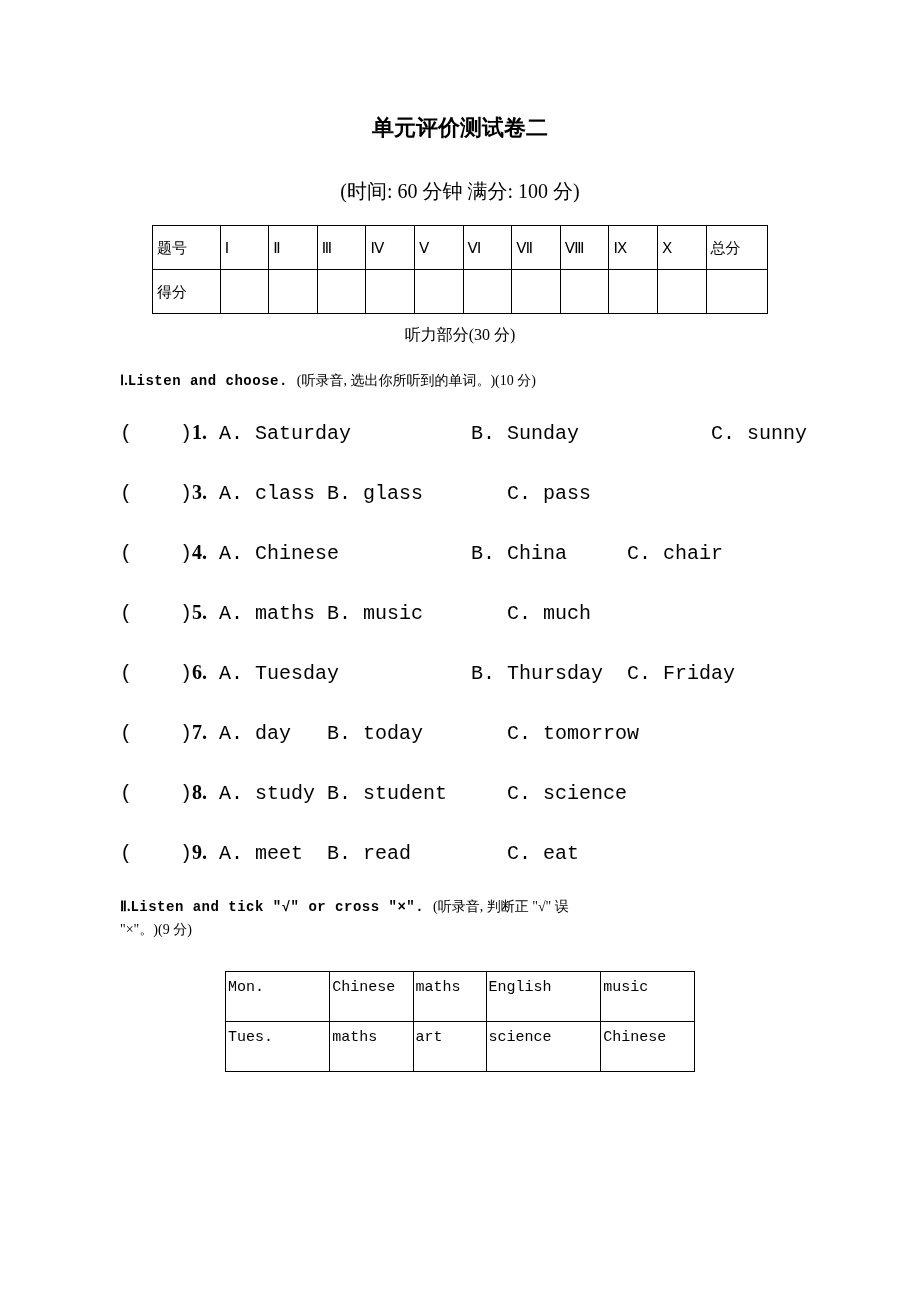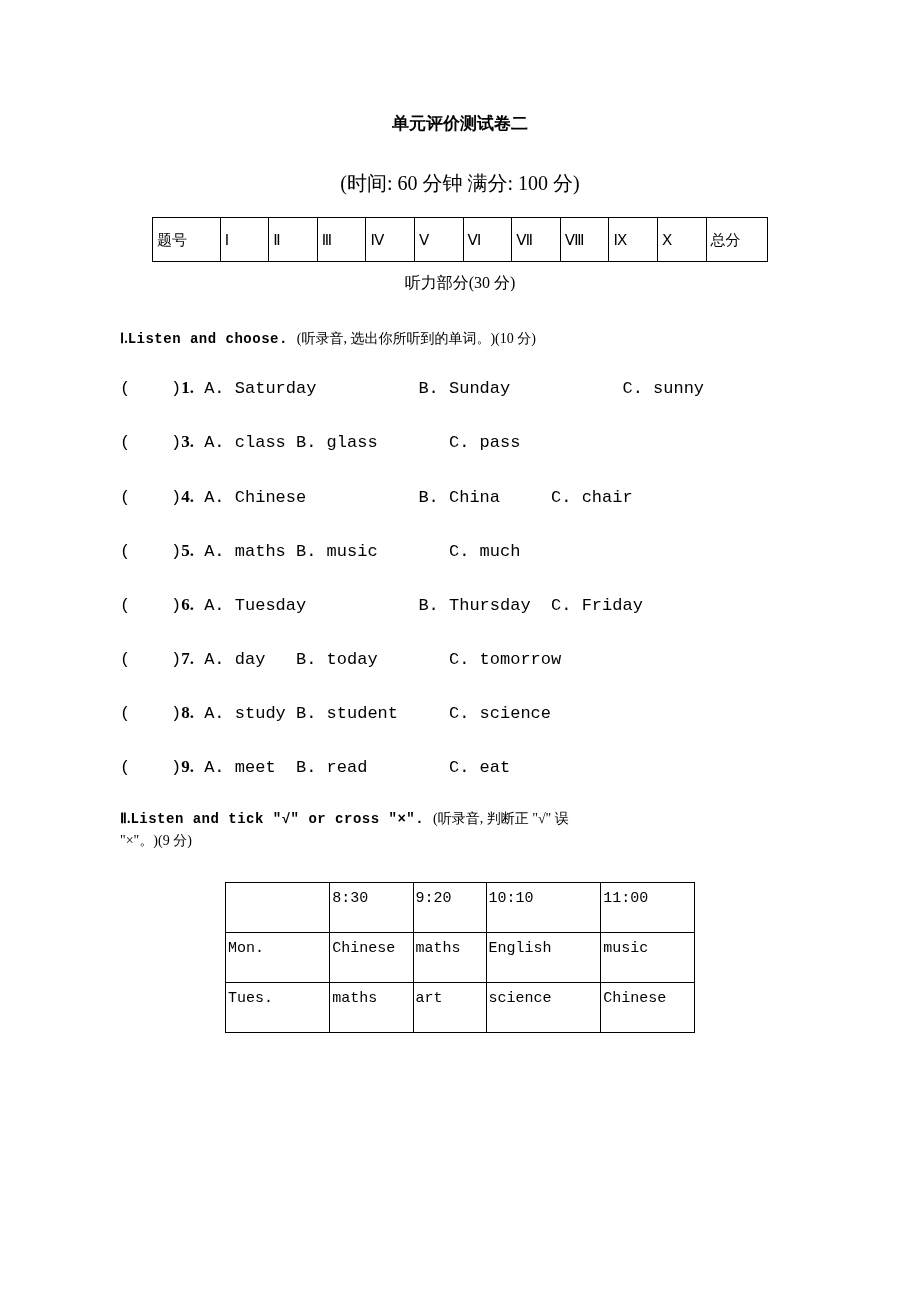--- a/index.html
+++ b/index.html
@@ -8,21 +8,21 @@
       width: 920px;
       padding: 110px 120px 100px 120px;
       font-family: "SimSun", "宋体", serif;
       font-size: 16px;
       color: #000;
       line-height: 1.6;
     }
     .title {
       text-align: center;
       font-weight: bold;
-      font-size: 17px;
+      font-size: 22px;
       margin-bottom: 30px;
     }
     .meta {
       text-align: center;
       font-size: 20px;
       margin-bottom: 18px;
     }
     .score-table {
       border-collapse: collapse;
       margin: 0 auto 8px auto;
@@ -37,32 +37,32 @@
       font-weight: normal;
       font-size: 15px;
     }
     .score-table .hcell { padding-left: 4px; }
     .score-table .wlabel { width: 64px; }
     .score-table .wcol { width: 46px; }
     .score-table .wtotal { width: 58px; }
     .listening-header {
       text-align: center;
       font-size: 16px;
-      margin-bottom: 32px;
+      margin-bottom: 22px;
     }
     .section-head {
       font-size: 14px;
       margin-bottom: 24px;
     }
     .section-head .roman { font-family: "SimSun","宋体",serif; }
     .bold { font-weight: bold; }
     .mono { font-family: "Courier New", "SimSun", monospace; letter-spacing: 0.5px; }
     .question-line {
       font-family: "Courier New", "SimSun", monospace;
-      font-size: 17px;
+      font-size: 20px;
       margin-bottom: 26px;
       white-space: pre;
     }
     .question-line .qnum { font-weight: bold; font-family: "SimSun","宋体",serif; }
     .section2 { margin-top: 6px; margin-bottom: 30px; }
     .timetable {
       border-collapse: collapse;
       margin: 0 auto;
       width: 470px;
     }
@@ -96,20 +96,34 @@
     <td class="hcell wcol">Ⅲ</td>
     <td class="hcell wcol">Ⅳ</td>
     <td class="hcell wcol">Ⅴ</td>
     <td class="hcell wcol">Ⅵ</td>
     <td class="hcell wcol">Ⅶ</td>
     <td class="hcell wcol">Ⅷ</td>
     <td class="hcell wcol">Ⅸ</td>
     <td class="hcell wcol">Ⅹ</td>
     <td class="hcell wtotal">总分</td>
   </tr>
+  <tr>
+    <td class="hcell wlabel">得分</td>
+    <td class="wcol"></td>
+    <td class="wcol"></td>
+    <td class="wcol"></td>
+    <td class="wcol"></td>
+    <td class="wcol"></td>
+    <td class="wcol"></td>
+    <td class="wcol"></td>
+    <td class="wcol"></td>
+    <td class="wcol"></td>
+    <td class="wcol"></td>
+    <td class="wtotal"></td>
+  </tr>
 </tbody>
   </table>
 
 <div class="listening-header">听力部分(30 分)</div>
 
 <div class="section-head">
   <span class="roman bold">Ⅰ.</span><span class="bold mono">Listen and choose. </span><span>(听录音, 选出你所听到的单词。)(10 分)</span>
 </div>
 
 <div id="q-list">
@@ -122,27 +136,20 @@
     <div class="question-line"><span>(    )</span><span class="qnum">8.</span><span> A. study B. student     C. science</span></div>
     <div class="question-line"><span>(    )</span><span class="qnum">9.</span><span> A. meet  B. read        C. eat</span></div>
   </div>
 
 <div class="section-head section2">
   <span class="roman bold">Ⅱ.</span><span class="bold mono">Listen and tick "√" or cross "×". </span><span>(听录音, 判断正 "√" 误</span><br><span>"×"。)(9 分)</span>
 </div>
 
 <table class="timetable">
   <tbody>
-      <tr>
-    <td class="c0"></td>
-    <td class="c1">8:30</td>
-    <td class="c2">9:20</td>
-    <td class="c3">10:10</td>
-    <td class="c4">11:00</td>
-  </tr>
   <tr>
     <td class="c0">Mon.</td>
     <td class="c1">Chinese</td>
     <td class="c2">maths</td>
     <td class="c3">English</td>
     <td class="c4">music</td>
   </tr>
   <tr>
     <td class="c0">Tues.</td>
     <td class="c1">maths</td>

